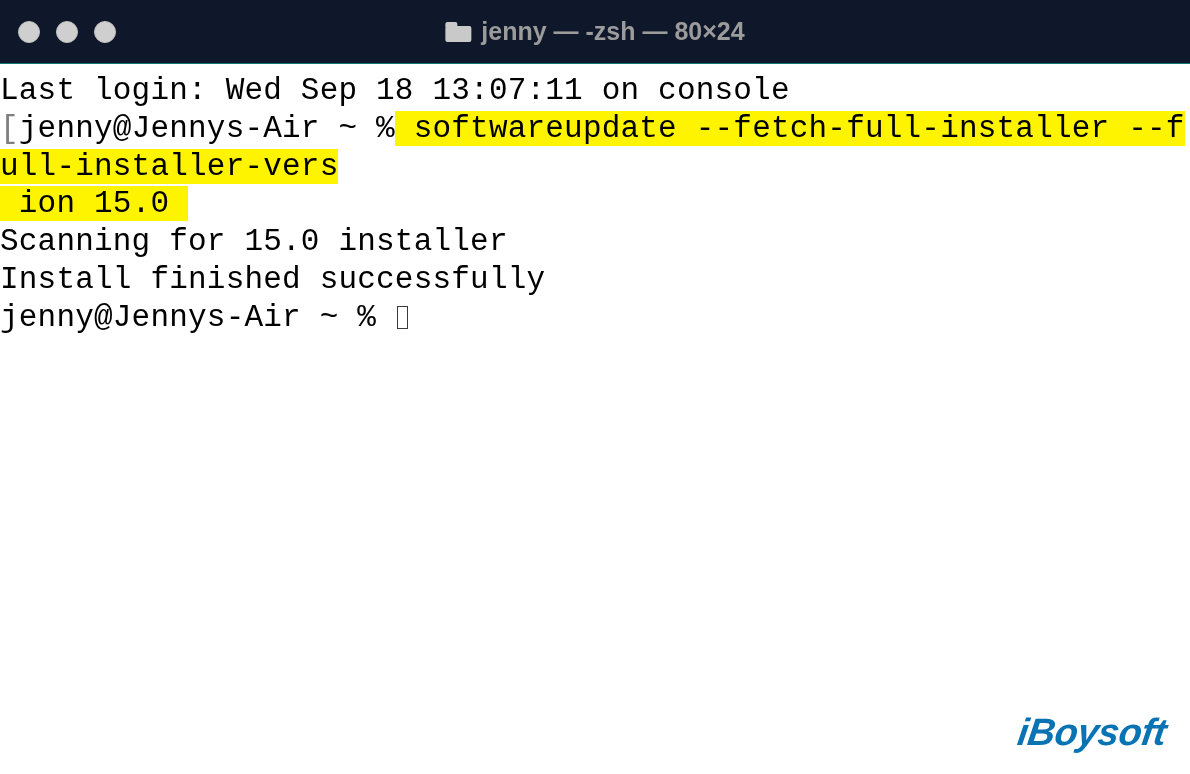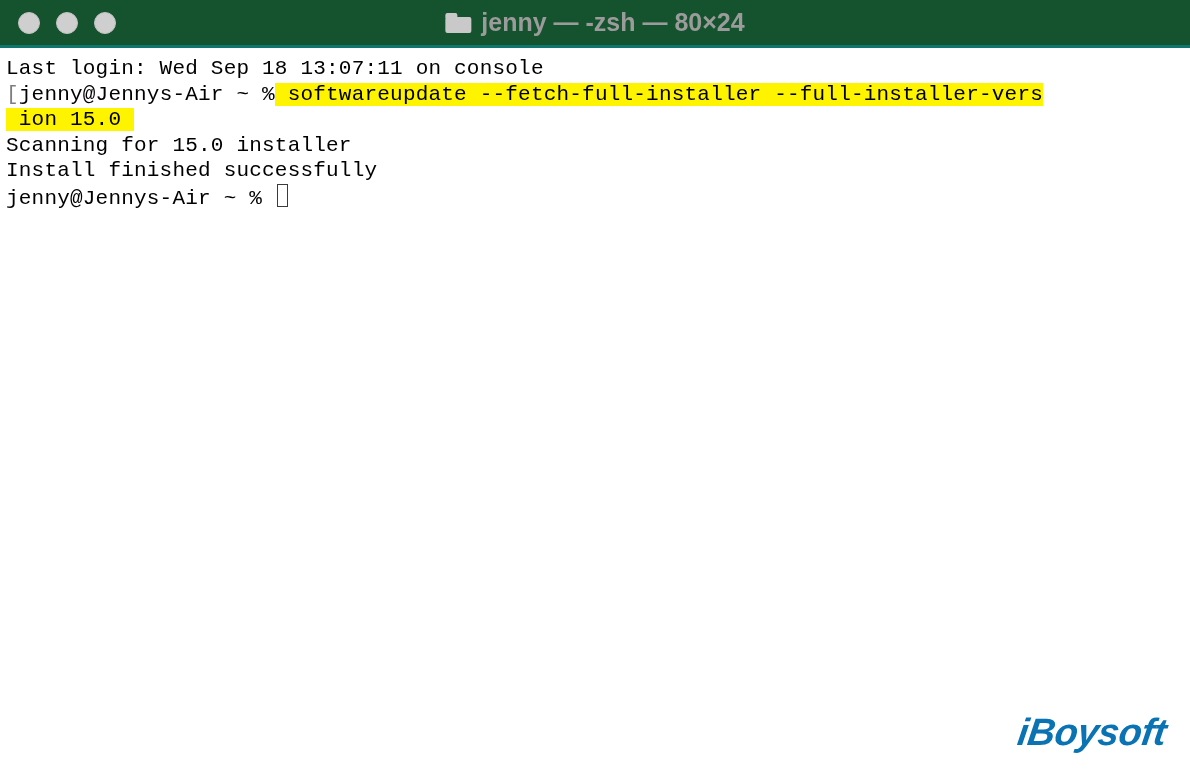--- a/index.html
+++ b/index.html
@@ -9,25 +9,25 @@
     }
     body {
       width: 1190px;
       height: 774px;
       background: #ffffff;
       font-family: Menlo, Monaco, "Courier New", monospace;
       overflow: hidden;
       position: relative;
     }
     .titlebar {
-      height: 48px;
-      background: #14532d;
+      height: 64px;
+      background: #0f172a;
       display: flex;
       align-items: center;
-      border-bottom: 3px solid #0f766e;
+      border-bottom: 1px solid #0f766e;
       position: relative;
     }
     .traffic-lights {
       display: flex;
       gap: 16px;
       padding-left: 18px;
     }
     .traffic-light {
       width: 22px;
       height: 22px;
@@ -66,22 +66,22 @@
     .folder-icon .body {
       position: absolute;
       top: 4px;
       left: 0;
       width: 26px;
       height: 16px;
       background: #c9c9c9;
       border-radius: 2px;
     }
     .terminal-body {
-      padding: 8px 6px;
-      font-size: 21px;
+      padding: 8px 0;
+      font-size: 31px;
       line-height: 1.22;
       color: #000000;
       letter-spacing: 0.2px;
       white-space: pre-wrap;
       word-break: break-all;
     }
     .bracket {
       color: #7e7e7e;
     }
     .highlight {

